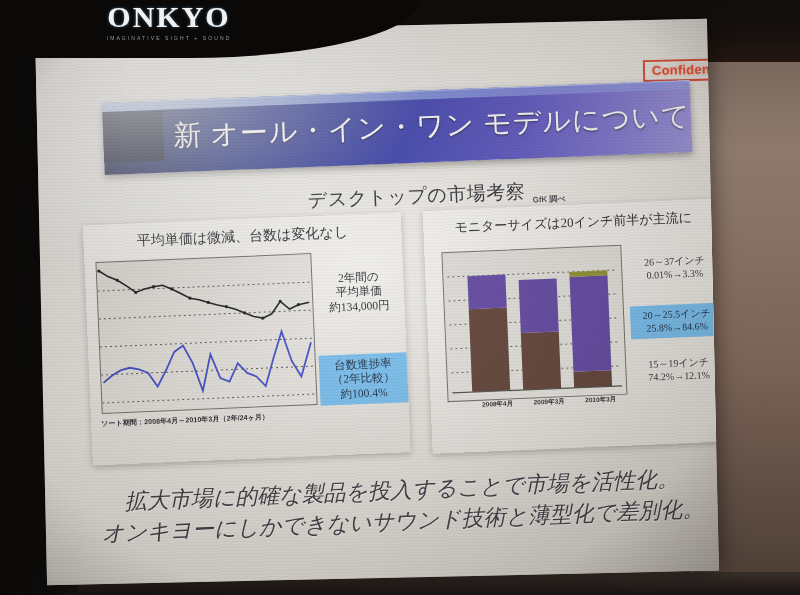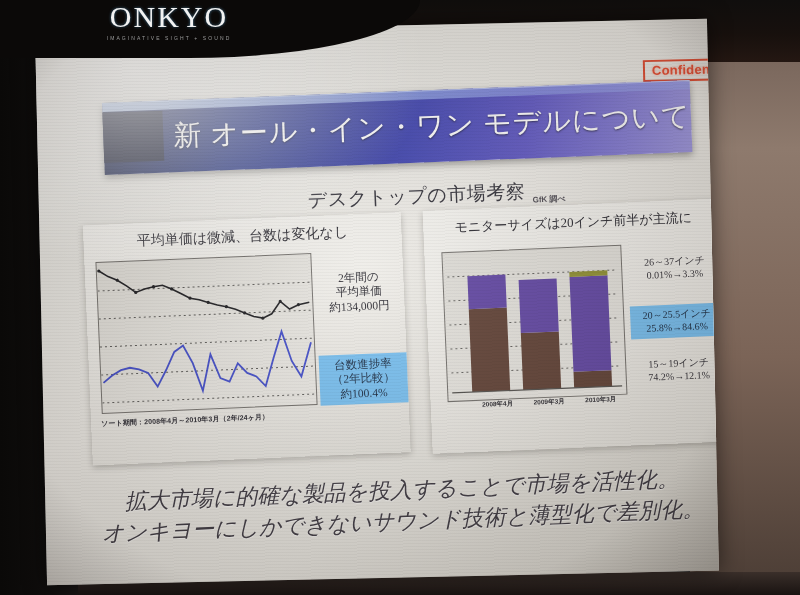--- a/index.html
+++ b/index.html
@@ -17,21 +17,21 @@
   .wall-bottom{position:absolute;left:0;top:572px;width:800px;height:23px;
       background:linear-gradient(180deg,#3a2f2a 0%,#191311 100%);}
   .bezel-left{position:absolute;left:0;top:0;width:78px;height:595px;
       background:linear-gradient(90deg,#0a0908 0%,#0f0d0c 60%,#191514 100%);}
 
   
   .logo-band{position:absolute;left:0;top:0;width:420px;height:58px;
       background:#0b0908;border-bottom-right-radius:55% 100%;}
   .onkyo-wrap{position:absolute;left:64px;top:2px;width:210px;text-align:center;}
   .onkyo-text{font-family:"Liberation Serif","DejaVu Serif",serif;
-      font-weight:400;font-size:30px;letter-spacing:2px;color:#f2f2f2;
+      font-weight:700;font-size:30px;letter-spacing:2px;color:#f2f2f2;
       text-shadow:0 0 3px rgba(120,200,255,.55),0 1px 1px #000;line-height:30px;}
   .onkyo-sub{font-size:5px;letter-spacing:2.1px;color:#9b9b9b;margin-top:3px;
       white-space:nowrap;}
 
   
   .screen{position:absolute;left:41px;top:26px;width:672px;height:552px;
       background:linear-gradient(150deg,#d6d4cd 0%,#e6e5e0 18%,#eceae5 45%,#e4e2dc 72%,#cfccc4 100%);
       transform:rotate(-1.25deg);
       box-shadow:0 0 22px rgba(0,0,0,.55);}
   .screen-inner{position:absolute;inset:0;overflow:hidden;}

